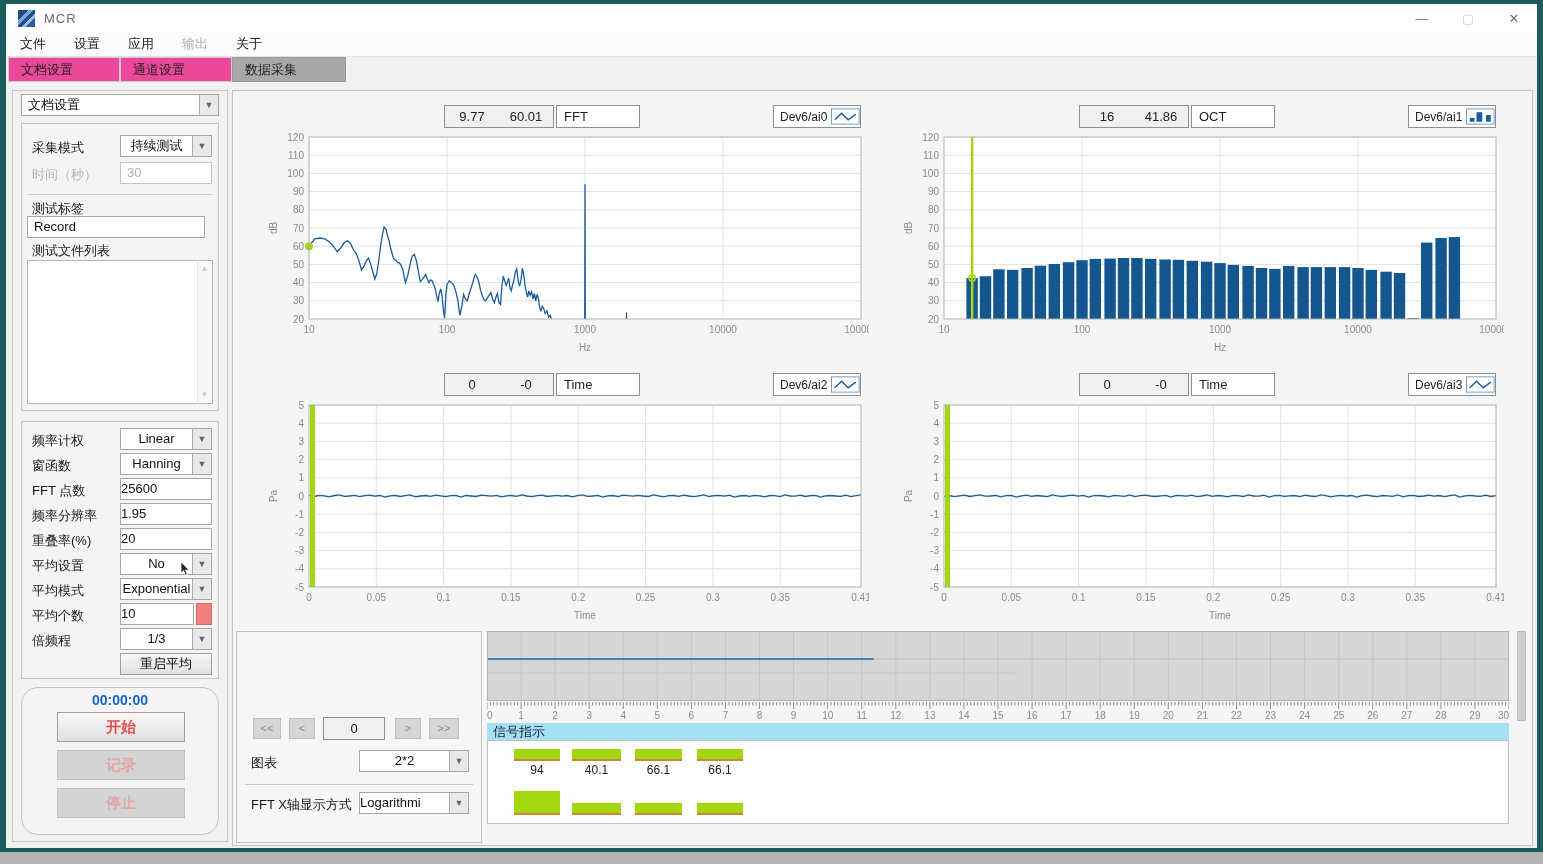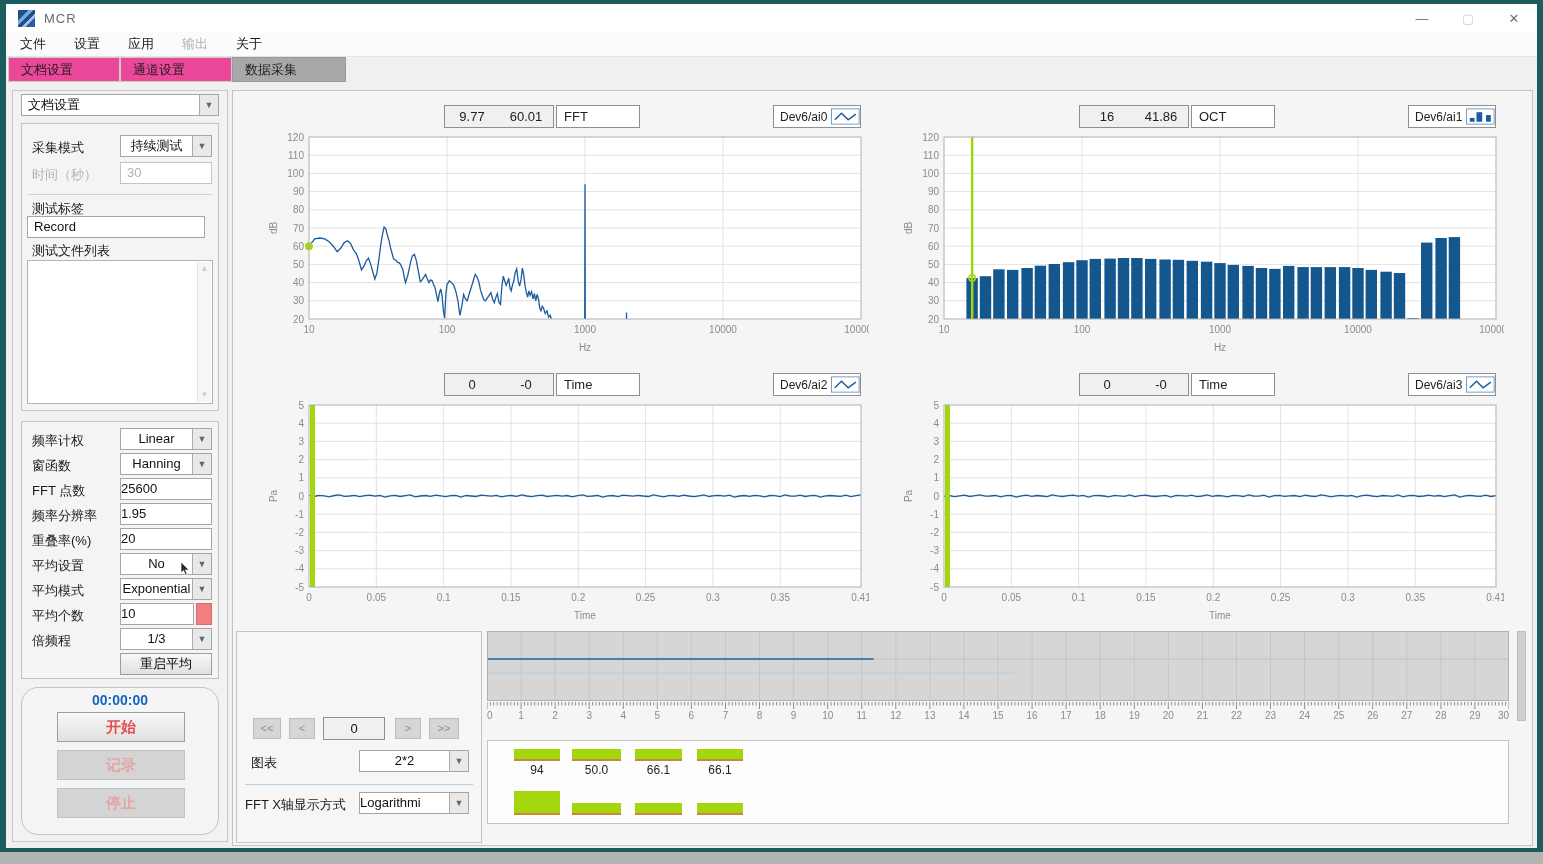--- a/index.html
+++ b/index.html
@@ -462,21 +462,21 @@
       <div class="navbtn" style="left:52px;width:26px;">&lt;</div>
       <div class="navval">0</div>
       <div class="navbtn" style="left:158px;width:26px;">&gt;</div>
       <div class="navbtn" style="left:192px;width:30px;">&gt;&gt;</div>
       <span class="lbl" style="left:14px;top:122px;">图表</span>
       <div class="combo" style="left:122px;top:118px;width:110px;">
             <span class="val">2*2</span>
             <span class="arw">▼</span>
           </div>
       <div class="bluehr" style="top:152px;"></div>
-      <span class="lbl" style="left:8px;top:164px;">FFT X轴显示方式</span>
+      <span class="lbl" style="left:14px;top:164px;">FFT X轴显示方式</span>
       <div class="combo" style="left:122px;top:160px;width:110px;gap:28px;">
             <span class="val">Logarithmic</span>
             <span class="arw">▼</span>
           </div>
     </div>
 
     <svg class="tl-strip" id="tl-strip" width="1022" height="70">
           <rect x="0.5" y="0.5" width="1021" height="69" fill="#d6d6d6" stroke="#b0b0b0"></rect>
           <line x1="34.1" y1="1" x2="34.1" y2="69" stroke="#c6c6c6"></line>
           <line x1="68.1" y1="1" x2="68.1" y2="69" stroke="#c6c6c6"></line>
@@ -840,23 +840,24 @@
           <line x1="1005.0" y1="1" x2="1005.0" y2="4.5" stroke="#8f8f8f"></line>
           <line x1="1008.4" y1="1" x2="1008.4" y2="4.5" stroke="#8f8f8f"></line>
           <line x1="1011.8" y1="1" x2="1011.8" y2="4.5" stroke="#8f8f8f"></line>
           <line x1="1015.2" y1="1" x2="1015.2" y2="4.5" stroke="#8f8f8f"></line>
           <line x1="1018.6" y1="1" x2="1018.6" y2="4.5" stroke="#8f8f8f"></line>
           <line x1="1022.0" y1="1" x2="1022.0" y2="8" stroke="#8f8f8f"></line>
           <text x="1022.0" y="18" class="tick" text-anchor="end">30</text>
         </svg>
     <div class="vscroll"></div>
 
+    <div class="sig-header">信号指示</div>
     <div class="sig-panel" id="sig-panel">
       <span class="sig-val" style="top: 22px; left: 26px; width: 46px;">94</span>
-      <span class="sig-val" style="top: 22px; left: 84px; width: 49px;">50.0</span>
+      <span class="sig-val" style="top: 22px; left: 84px; width: 49px;">40.1</span>
       <span class="sig-val" style="top: 22px; left: 147px; width: 47px;">66.1</span>
       <span class="sig-val" style="top: 22px; left: 209px; width: 46px;">66.1</span>
     <div class="sig-bar" style="left: 26px; top: 8px; width: 46px; height: 12px;"></div>
           <div class="sig-bar" style="left: 84px; top: 8px; width: 49px; height: 12px;"></div>
           <div class="sig-bar" style="left: 147px; top: 8px; width: 47px; height: 12px;"></div>
           <div class="sig-bar" style="left: 209px; top: 8px; width: 46px; height: 12px;"></div>
           <div class="sig-bar" style="left: 26px; top: 50px; width: 46px; height: 24px;"></div>
           <div class="sig-bar" style="left: 84px; top: 62px; width: 49px; height: 12px;"></div>
           <div class="sig-bar" style="left: 147px; top: 62px; width: 47px; height: 12px;"></div>
           <div class="sig-bar" style="left: 209px; top: 62px; width: 46px; height: 12px;"></div>

